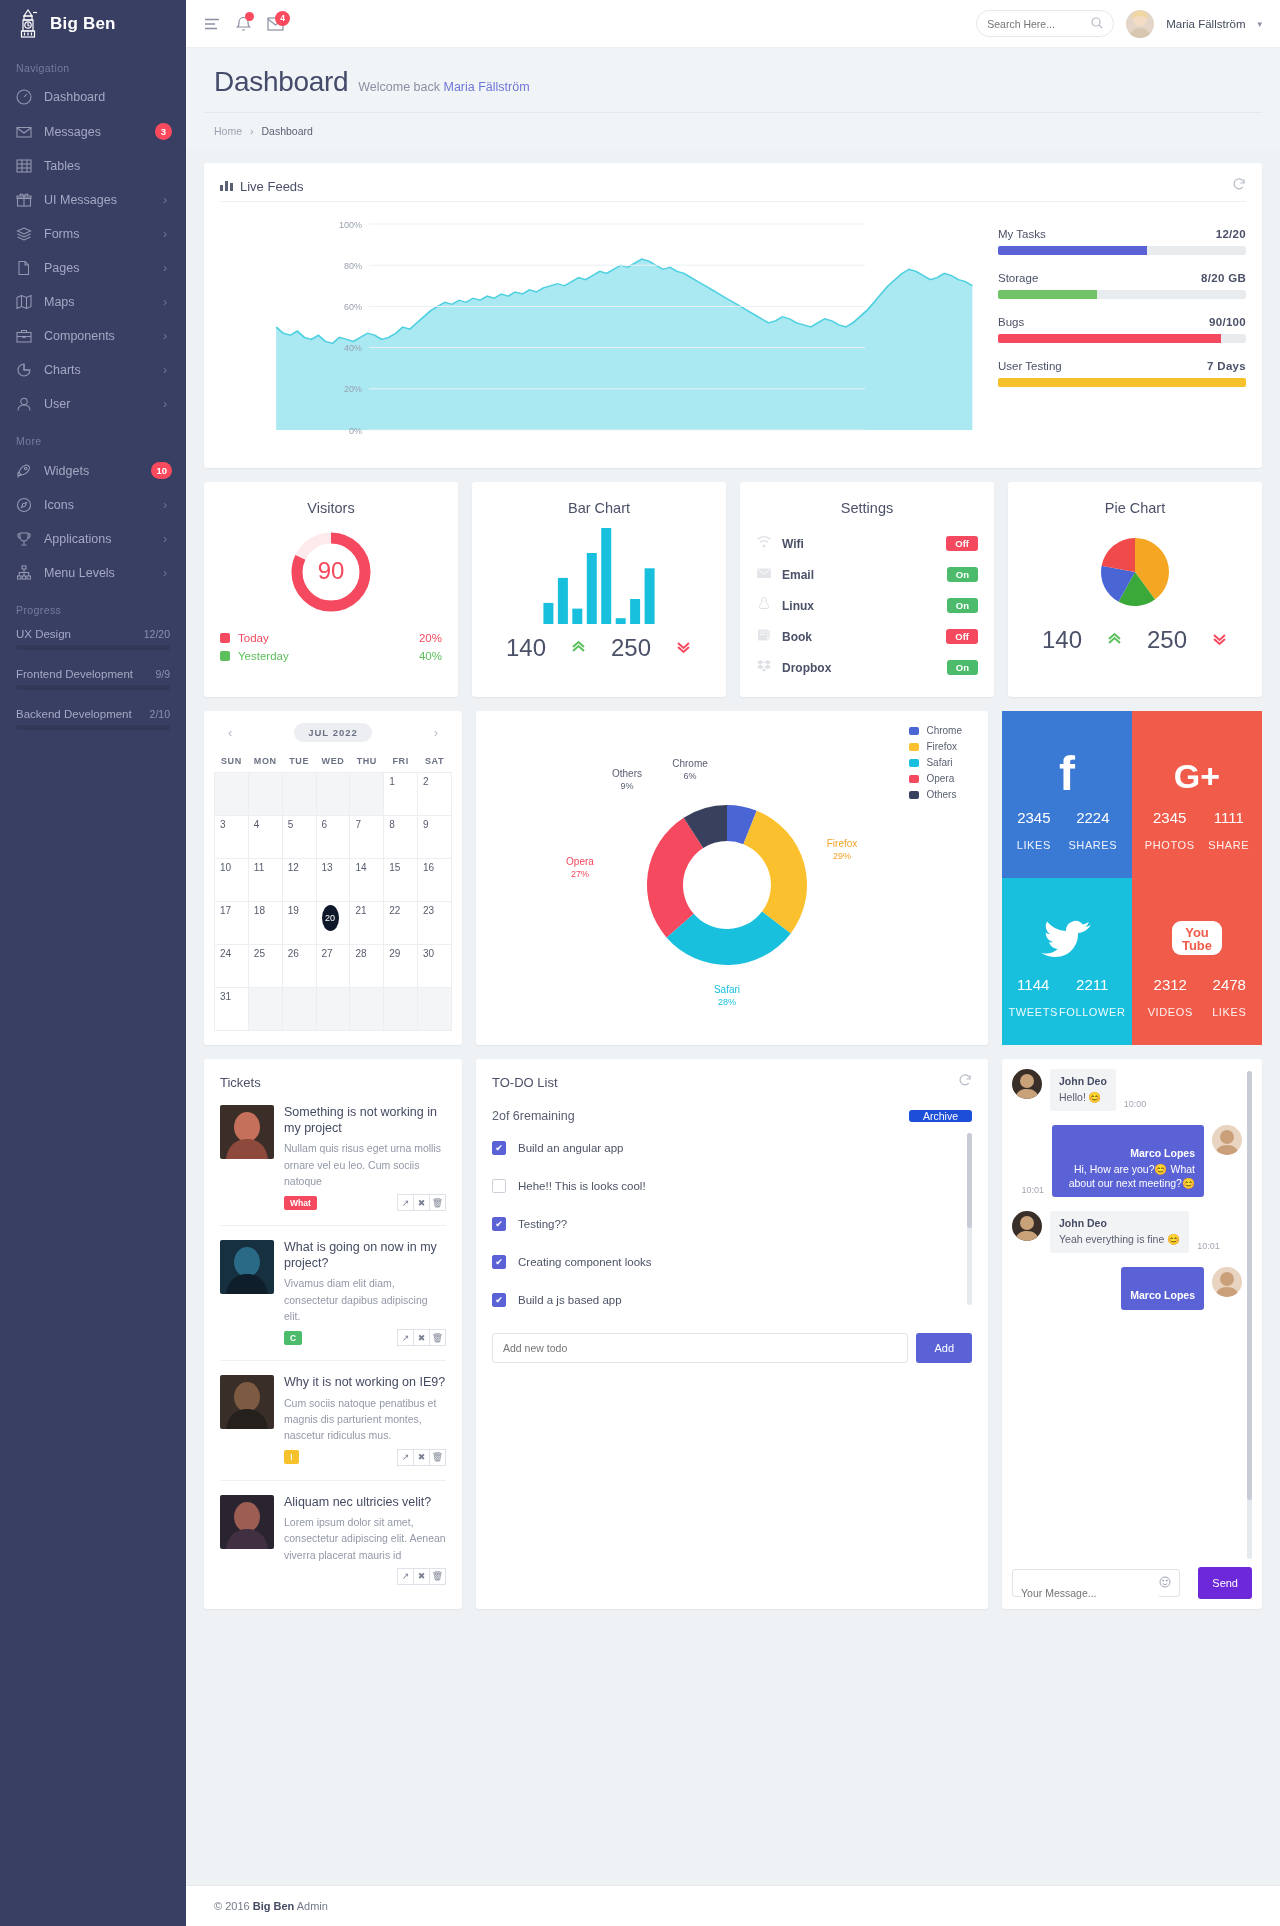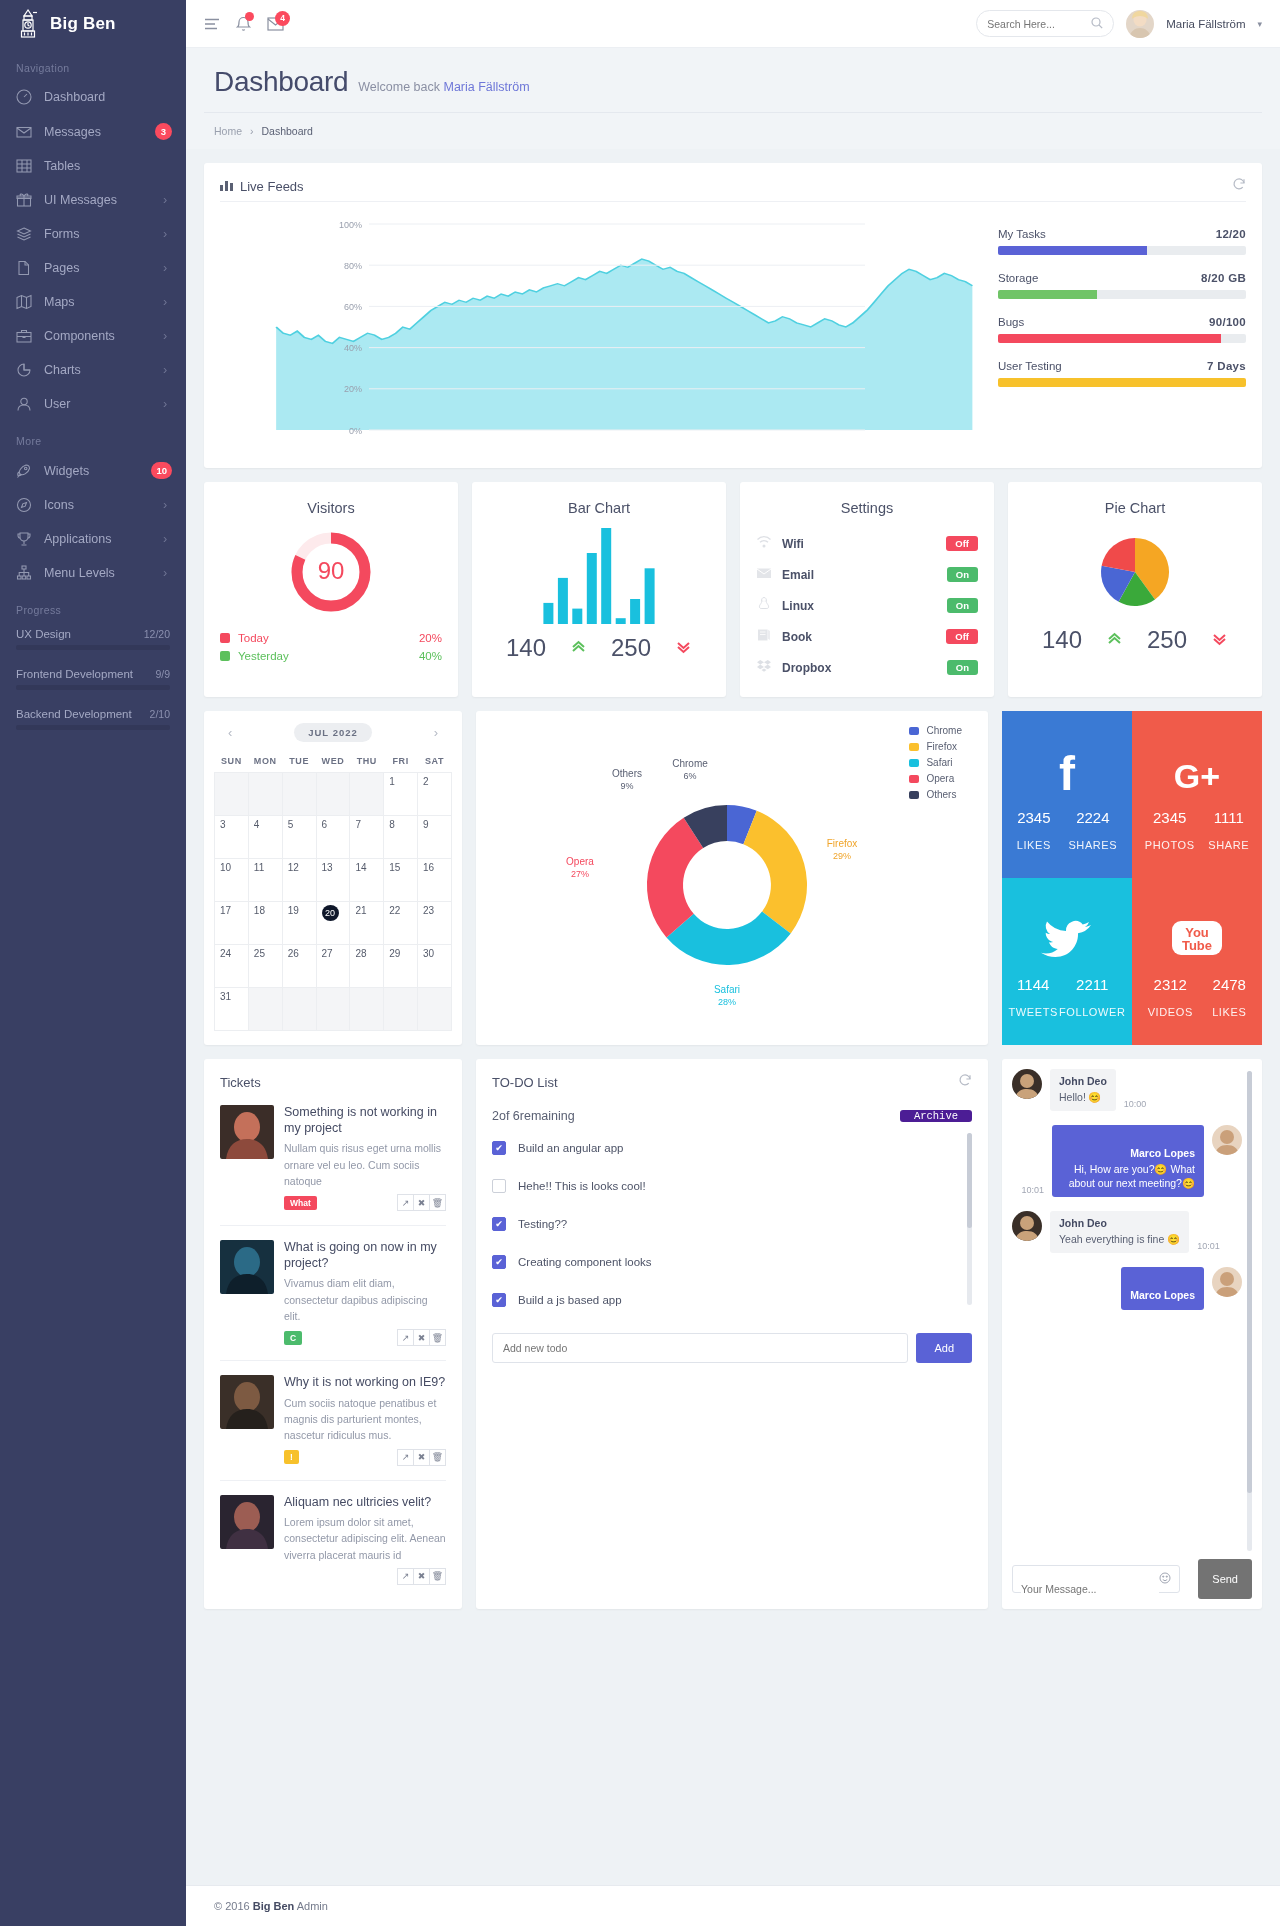--- a/index.html
+++ b/index.html
@@ -125,21 +125,21 @@
   .cal-head { display:flex; align-items:center; justify-content:center; position:relative; margin-bottom:8px;}
   .cal-arrow { position:absolute; font-size: 13px; color:#b6bbc6; cursor:pointer;}
   .cal-arrow.l{left:14px;} .cal-arrow.r{right:14px;}
   .cal-chip { background:#eceef1; color:#6b7184; font-size:9.5px; letter-spacing:1px;
               padding: 4px 14px; border-radius:11px; font-weight:600;}
   table.cal { border-collapse: collapse; width:100%; }
   table.cal th { font-size:9px; color:#6b7184; letter-spacing:.6px; padding: 6px 0; font-weight:700;}
   table.cal td { border:1px solid #eceef1; height: 43px; vertical-align: top;
                  font-size: 10px; color:#555b6b; padding: 3px 5px; width: 14.28%;}
   table.cal td.off { background:#f4f5f7; }
-  .today-dot { background:#0f172a; color:#fff; width:17px; height:16px; border-radius:50%;
+  .today-dot { background:#0f172a; color:#fff; width:17px; height:26px; border-radius:50%;
                display:inline-flex; align-items:center; justify-content:center; font-size:9px;}
 
   .donutcard { flex: 1 1 auto; padding: 14px; position:relative; min-width:0;}
   .dlegend { position:absolute; right: 26px; top: 14px; }
   .dlegend div { display:flex; align-items:center; font-size:10px; color:#5a6073; margin-bottom:5px;}
   .dlegend .sw { width:8px;height:8px;margin-right:7px;}
 
   .socials { width: 260px; flex:0 0 260px; display:grid; grid-template-columns: 1fr 1fr; grid-template-rows: 1fr 1fr;}
   .soc { padding: 18px 6px 14px 6px; color:#fff; text-align:center; display:flex; flex-direction:column; justify-content:center;}
   .soc .glyph { height: 54px; display:flex; align-items:center; justify-content:center; }
@@ -159,22 +159,22 @@
   .tk-f { display:flex; align-items:center; margin-top: 5px;}
   .tag { font-size: 8.5px; color:#fff; padding: 2px 6px; border-radius:2px; font-weight:700;}
   .btns { margin-left:auto; display:flex;}
   .sbtn { width:17px; height:17px; border:1px solid #dfe2e8; display:flex; align-items:center;
           justify-content:center; font-size:9px; color:#7b8192; margin-left:-1px; cursor:pointer; background:#fff;}
 
   .todo { flex: 1 1 auto; padding: 14px 16px 14px 16px; min-width:0;}
   .todo-head { display:flex; align-items:center; }
   .todo-sub { display:flex; align-items:center; margin: 18px 0 6px 0;}
   .todo-rem { font-size: 12.5px; color:#5a6073;}
-  .archive { margin-left:auto; background:#4c1d95; color:#fff; border:none; border-radius:3px;
-             font-size:10.5px; padding: 0 14px; cursor:pointer; font-family:Liberation Mono, monospace;}
+  .archive { margin-left:auto; background:#1d4ed8; color:#fff; border:none; border-radius:3px;
+             font-size:10.5px; padding: 0 14px; cursor:pointer; font-family:Liberation Sans, sans-serif;}
   .todo-list { position:relative; padding-right: 14px; }
   .todo-item { display:flex; align-items:center; gap:12px; padding: 12px 0; font-size:11.5px; color:#4d5367;}
   .cb { width:14px; height:14px; border:1px solid #ccd0d9; border-radius:2px; flex:0 0 14px;
         display:flex; align-items:center; justify-content:center; background:#fff; cursor:pointer;}
   .cb.on { background:#5a62d6; border-color:#5a62d6; color:#fff; font-size:9px;}
   .scroll { position:absolute; right:0; top:4px; bottom:14px; width:5px; background:#e6e9ee; border-radius:3px;}
   .scroll i { position:absolute; left:0; top:0; width:5px; height:55%; background:#c7ccd6; border-radius:3px; display:block;}
   .todo-add { display:flex; gap:8px; margin-top: 14px;}
   .todo-add input { flex:1; border:1px solid #dfe3ea; border-radius:3px; height:30px;
     font-size:10.5px; padding:0 10px; color:#8b91a0; font-family:inherit; outline:none;}
@@ -191,21 +191,21 @@
   .bubble { background:#f2f3f5; border-radius:3px; padding: 6px 9px; }
   .msg.me .bubble { background:#5a62d6; color:#fff; }
   .m-name { font-size: 10.5px; font-weight:700; color:#454b63; margin-bottom:3px;}
   .msg.me .m-name { color:#fff; text-align:right;margin-top:16px;}
   .m-txt { font-size: 10.5px; color:#5a6073; line-height:1.4;}
   .msg.me .m-txt { color:#fff; text-align:right;}
   .m-time { font-size: 9px; color:#a2a7b4; align-self: flex-end; padding-bottom: 2px; white-space:nowrap;}
   .chat-input { display:flex; gap:8px; margin-top: 6px; align-items:center;}
   .chat-field { flex:1; border:1px solid #dfe3ea; border-radius:3px; height:28px; display:flex; align-items:center; padding:0 8px;}
   .chat-field input { border:none; outline:none; font-size:10.5px; flex:1; color:#9298a8; font-family:inherit;margin-top:20px;}
-  .send { background:#737373; color:#fff; border:none; border-radius:3px; font-size:11px; padding: 0 14px; height:40px; cursor:pointer; font-family:inherit;margin-left:10px;}
+  .send { background:#6d28d9; color:#fff; border:none; border-radius:3px; font-size:11px; padding: 0 14px; height:32px; cursor:pointer; font-family:inherit;margin-left:10px;}
 
   .footer { background:#fff; border-top:1px solid #e7eaef; padding: 14px 28px; font-size: 11px; color:#757b8c; margin-top:auto;}
   .footer b { color:#454b63; }
   .bar { fill:#19c0de; }
 </style>
 </head>
 <body>
 
 <div class="app">
 

